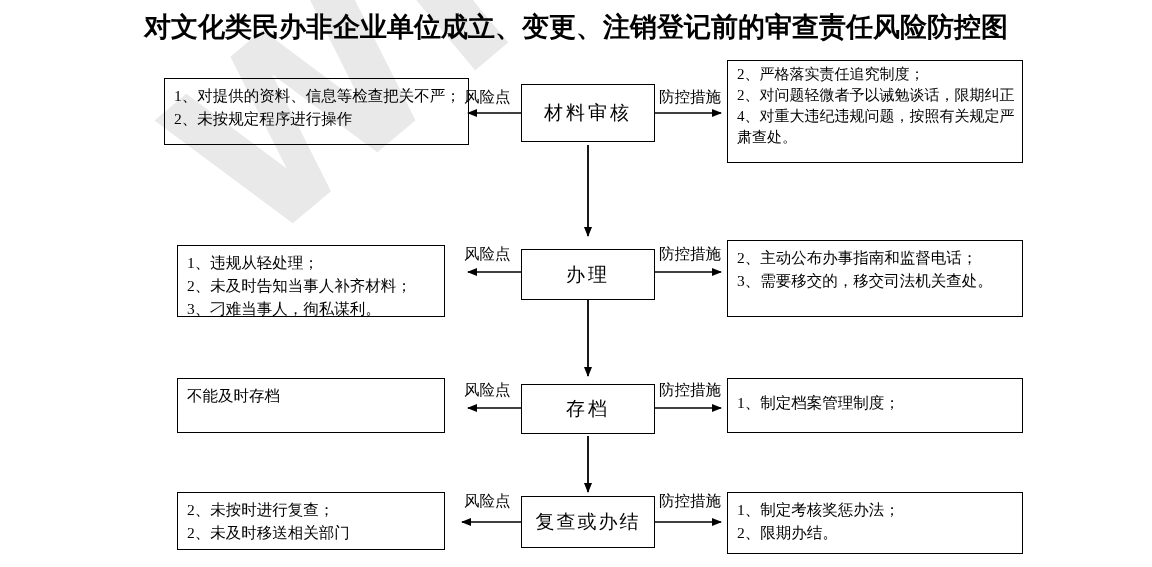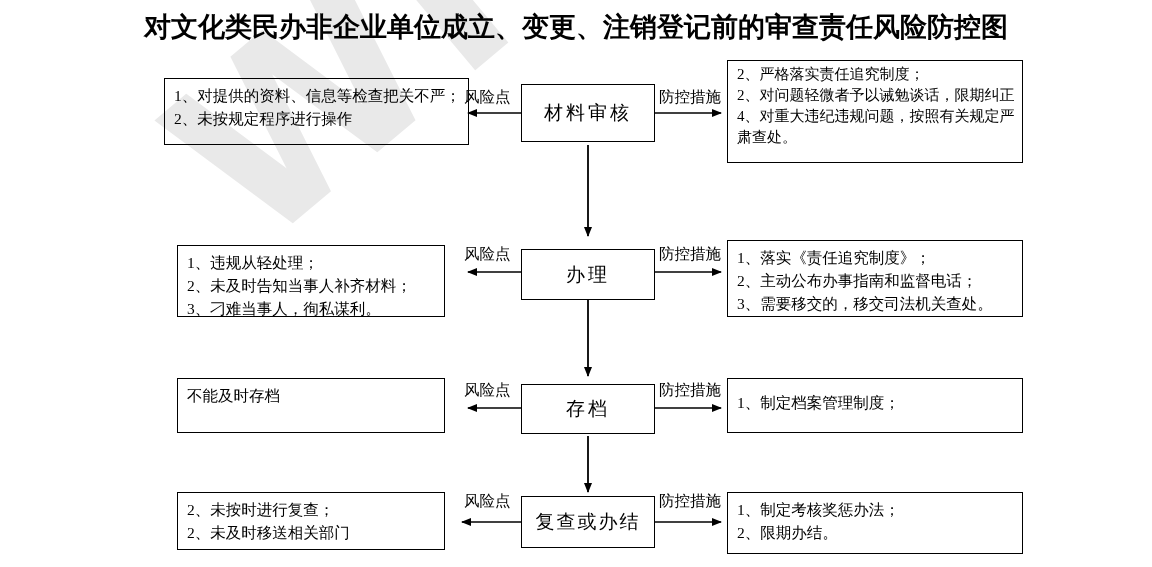--- a/index.html
+++ b/index.html
@@ -178,21 +178,20 @@
   <div class="edge-label" style="left:464px; top:245px;">风险点</div>
 
   <div class="center-box" style="left:521px; top:249px; width:134px; height:51px;">
     <span>办理</span>
   </div>
 
   <div class="edge-label" style="left:659px; top:245px;">防控措施</div>
 
   <div class="box" style="left:727px; top:240px; width:296px; height:77px;">
     <div class="box-lines">
-      <div>1、落实《责任追究制度》；</div>
       <div>2、主动公布办事指南和监督电话；</div>
       <div>3、需要移交的，移交司法机关查处。</div>
     </div>
   </div>
 
   <div class="box" style="left:177px; top:378px; width:268px; height:55px;">
     <div class="box-lines">
       <div>不能及时存档</div>
     </div>
   </div>

